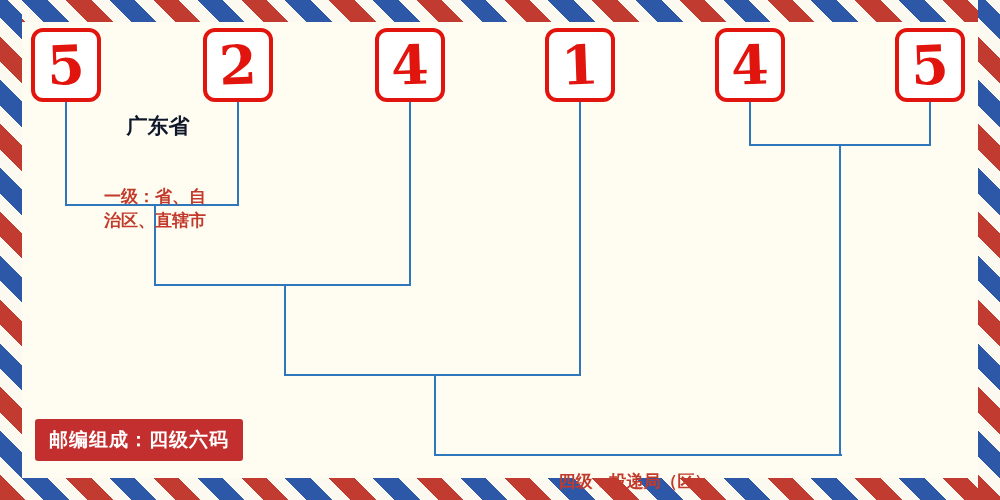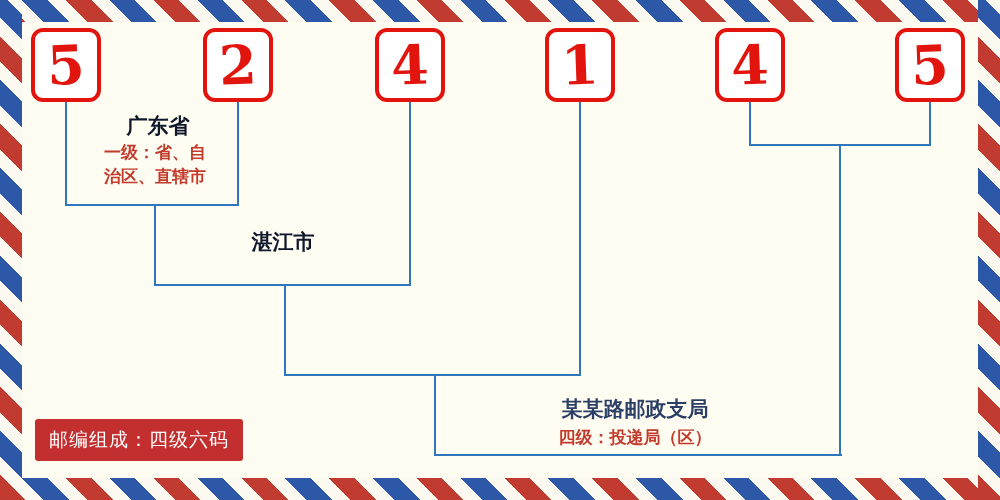--- a/index.html
+++ b/index.html
@@ -71,30 +71,31 @@
   }
   .lvl-name.dark { color: #2b3f66; }
   .lvl-desc {
     position: absolute;
     text-align: center;
     font-size: 17px;
     font-weight: bold;
     color: #c23a2b;
     line-height: 1.4;
     z-index: 2;
+    margin-top: 44px;
   }
 
   .badge {
     position: absolute;
     left: 35px;
     top: 419px;
     background: #c32f2f;
     color: #ffffff;
     font-size: 19px;
-    font-weight: normal;
+    font-weight: bold;
     padding: 8px 14px;
     border-radius: 3px;
     letter-spacing: 1px;
     z-index: 2;
   }
 </style>
 </head>
 <body>
 
 <div class="canvas">
@@ -139,22 +140,20 @@
   <div class="ln" style="left:434px; top:454px; width:408px; height:2px"></div>
   <div class="ln" style="left:839px; top:144px; width:2px;   height:312px"></div>
 
   <div class="ln" style="left:749px; top:100px; width:2px;   height:46px"></div>
   <div class="ln" style="left:749px; top:144px; width:182px; height:2px"></div>
   <div class="ln" style="left:929px; top:100px; width:2px;   height:46px"></div>
 
   <div class="lvl-name" style="left:93px;  top:112px; width:130px">广东省</div>
   <div class="lvl-desc" style="left:99px;  top:141px; width:112px">一级：省、自治区、直辖市</div>
 
-  <div class="lvl-name" style="left:223px; top:228px; width:120px">湛江市</div>
 
 
-  <div class="lvl-name dark" style="left:550px; top:395px; width:170px">某某路邮政支局</div>
   <div class="lvl-desc" style="left:550px; top:426px; width:170px">四级：投递局（区）</div>
 
 
   <div class="badge">邮编组成：四级六码</div>
 
 </div>
 
 </body></html>

